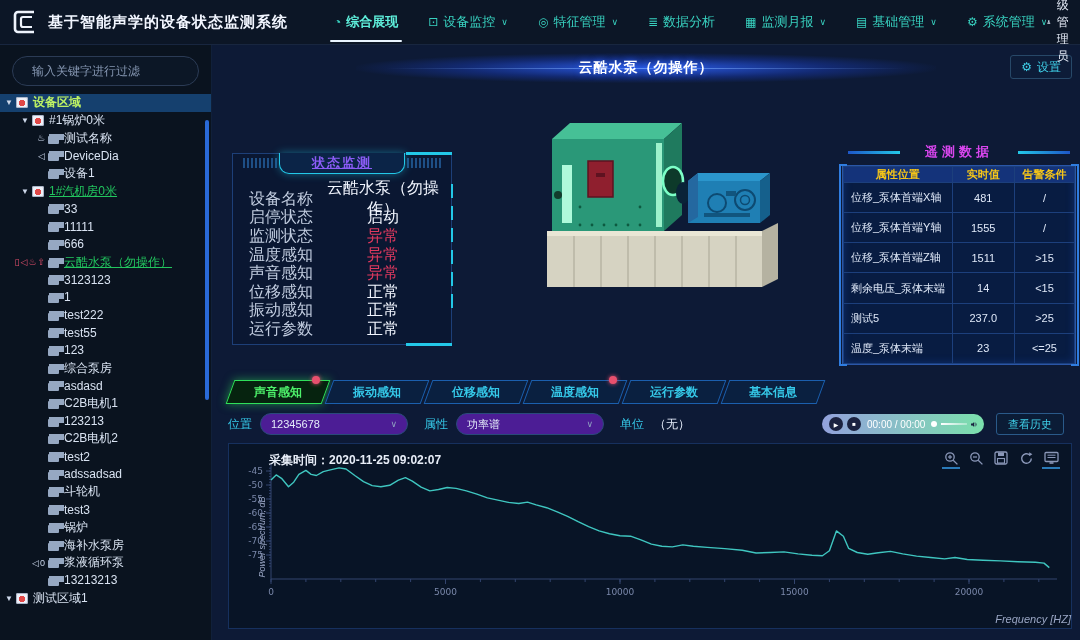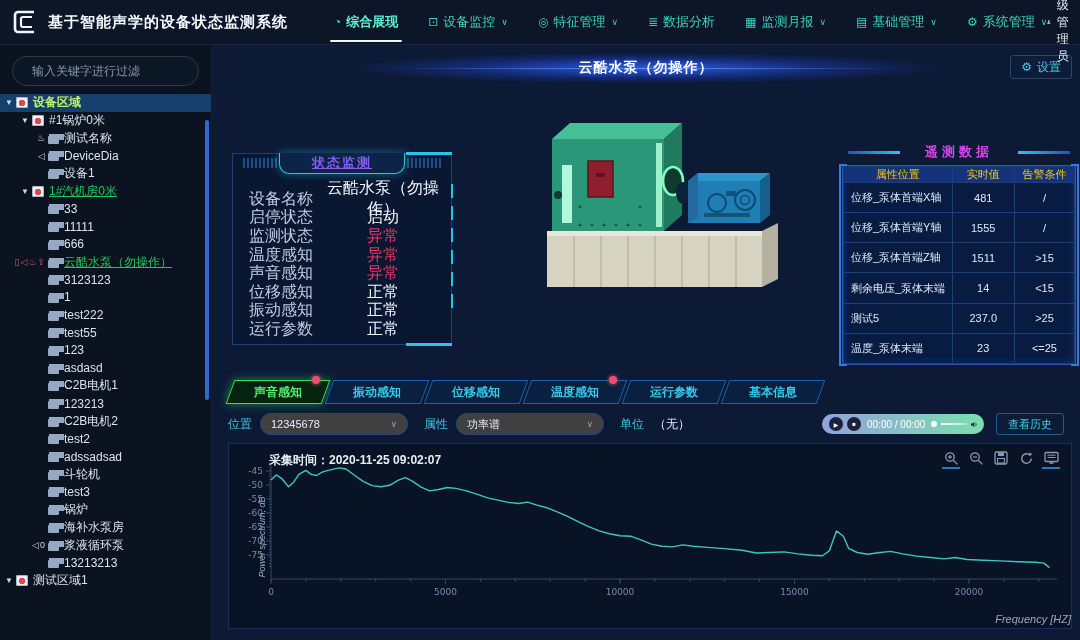--- a/index.html
+++ b/index.html
@@ -84,40 +84,40 @@
   .tele-title { text-align:center; color:#d946ef; font-size:13px; font-weight:bold; letter-spacing:4px; height:20px; position:relative;}
   .tele-title::before,.tele-title::after{ content:""; position:absolute; top:8px; width:52px; height:3px;
     background:linear-gradient(90deg,#1e56c8,#23c8e8);}
   .tele-title::before{ left:6px;} .tele-title::after{ right:6px; transform:scaleX(-1);}
   .tele-box { position:absolute; left:0; right:0; top:22px; bottom:0; border:1px solid #2a56a8; background:#081c42;
     box-shadow:0 0 10px rgba(30,90,220,.35) inset;}
   .tele-box::before,.tele-box::after{ content:""; position:absolute; top:-2px; bottom:-2px; width:6px;
     border:2px solid #2f7de0; }
   .tele-box::before{ left:-4px; border-right:none;} .tele-box::after{ right:-4px; border-left:none;}
   table.tele { width:100%; height:100%; border-collapse:collapse; table-layout:fixed; font-size:11px;}
-  table.tele th { background:#14337a; color:#f5c518; font-weight:normal; height:14px; border:1px solid #1c3f7c;}
+  table.tele th { background:#14337a; color:#f5c518; font-weight:bold; height:14px; border:1px solid #1c3f7c;}
   table.tele td { border:1px solid #1c3f7c; color:#dfe8f8; text-align:center; padding:2px 3px;}
   table.tele td.nm { text-align:left; padding-left:7px;}
   td.val-ok { color:#2fa8e8; } td.val-bad { color:#e0395f; }
 
   
   .tabs { position:absolute; left:18px; top:335px; height:24px; display:flex; }
   .tab { position:relative; width:96px; height:24px; margin-right:3px; cursor:pointer;}
   .tab .bgshape { position:absolute; inset:0; transform:skewX(-20deg); background:#0a2040; border:1px solid #1b5fae;}
   .tab .tlabel { position:absolute; inset:0; display:flex; align-items:center; justify-content:center;
     color:#35c8e8; font-size:12px; font-weight:bold;}
   .tab.active .bgshape { background:#06230f; border:1px solid #2fe05a; box-shadow:0 0 9px rgba(47,224,90,.55);}
   .tab.active .tlabel { color:#4df06a; }
   .tab .dot { position:absolute; top:-4px; right:6px; width:8px; height:8px; border-radius:50%; background:#e8506e;
     box-shadow:0 0 4px #e8506e;}
 
   
   .controls { position:absolute; left:16px; right:16px; top:363px; height:32px; display:flex; align-items:center; font-size:12px;}
   .clabel { color:#35c8e8; margin-right:8px; }
-  .select { width:148px; height:22px; border:1px solid #2a4a7a; border-radius:11px; background:#404040;
+  .select { width:148px; height:22px; border:1px solid #2a4a7a; border-radius:11px; background:#4c1d95;
     display:flex; align-items:center; padding:0 10px; color:#e4ecfa; cursor:pointer; margin-right:16px;}
   .select .sval { flex:1; font-size:11px;}
   .select .caret { color:#8fa2c0; font-size:9px;}
   .unit-val { color:#e4ecfa; margin-left:2px;}
   .player { margin-left:auto; width:162px; height:20px; border-radius:10px; display:flex; align-items:center; gap:4px;
     background:linear-gradient(90deg,#93a2dd,#7be0ac); padding:0 7px; flex:none;}
   .pbtn { width:14px; height:14px; border-radius:50%; background:#1b2240; color:#fff; display:flex; align-items:center;
     justify-content:center; font-size:6px; cursor:pointer; flex:none;}
   .ptime { color:#fff; font-size:10px; white-space:nowrap; margin:16px 2px;}
   .vol-dot { width:6px; height:6px; border-radius:50%; background:#fff; flex:none;}
@@ -282,20 +282,25 @@
           </div>
           <div class="trow">
             <span class="gutter" style="width: 48px;"></span>
             <span class="dicon"></span>
             <span class="tlab">test55</span>
           </div>
           <div class="trow">
             <span class="gutter" style="width: 48px;"></span>
             <span class="dicon"></span>
             <span class="tlab">123</span>
+          </div>
+          <div class="trow">
+            <span class="gutter" style="width: 48px;"></span>
+            <span class="dicon"></span>
+            <span class="tlab">综合泵房</span>
           </div>
           <div class="trow">
             <span class="gutter" style="width: 48px;"></span>
             <span class="dicon"></span>
             <span class="tlab">asdasd</span>
           </div>
           <div class="trow">
             <span class="gutter" style="width: 48px;"></span>
             <span class="dicon"></span>
             <span class="tlab">C2B电机1</span>

